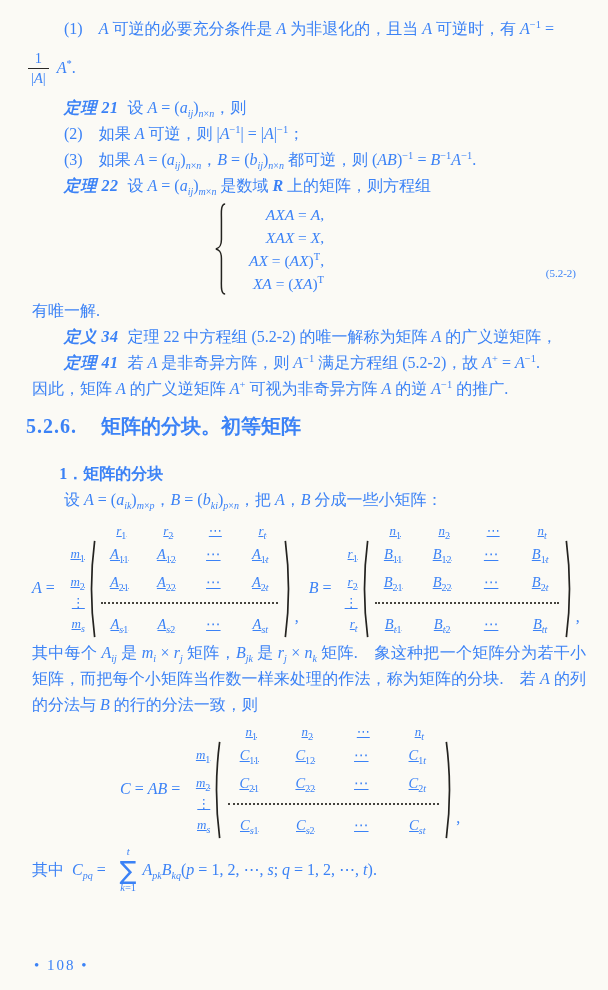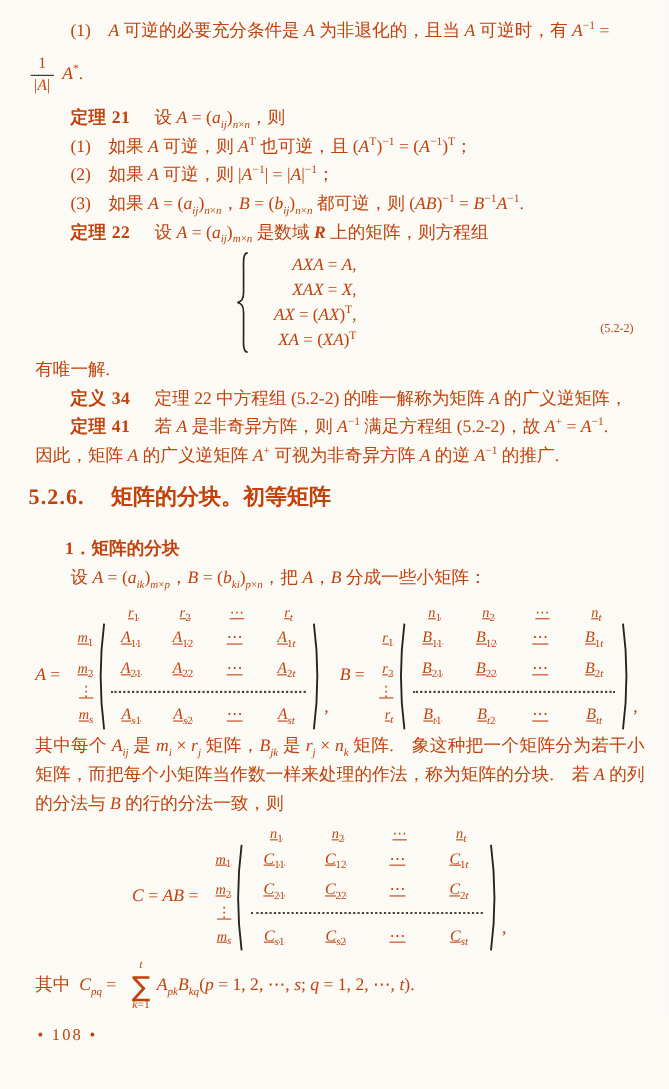--- a/index.html
+++ b/index.html
@@ -7,25 +7,25 @@
   .page{
     position:relative;
     width:608px;height:990px;
     background:#fbfaf5;
     overflow:hidden;
     box-sizing:border-box;
     padding:16px 22px 0 32px;
     font-family:"Liberation Serif","DejaVu Serif","DejaVu Sans",serif;
     font-size:16px;
     line-height:26px;
-    color:#c2410c;
+    color:#3b82f6;
   }
   .line{white-space:normal;}
   .indent{text-indent:2em;}
-  .lbl{font-weight:700;margin-right:22px;letter-spacing:0.5px;}
+  .lbl{font-weight:700;margin-right:9px;letter-spacing:0.5px;font-style:italic;}
   i{font-style:italic;}
   sup{font-size:10.5px;line-height:0;}
   sub{font-size:10px;line-height:0;}
   b i, i b{font-weight:700;}
 
   
   .frac-line{display:flex;align-items:center;height:50px;margin:1px 0 2px -4px;}
   .frac{display:inline-flex;flex-direction:column;align-items:center;font-size:14.5px;line-height:1.3;margin-right:8px;}
   .frac .den{border-top:1.6px solid #2a2926;padding:0 3px;}
   .frac .num{padding:0 3px;}
@@ -62,42 +62,41 @@
   .dots{grid-column:1/-1;border-top:2.2px dotted #45433e;height:0;width:94%;margin:0 auto;}
   .mat-trail{align-self:flex-end;margin:0 0 8px 2px;font-size:16px;}
 
   
   .formula{display:flex;align-items:center;margin-top:8px;font-size:16px;}
   .formula .gap{margin-right:8px;}
   .sum{display:inline-flex;flex-direction:column;align-items:center;line-height:1;margin:0 6px;}
   .sum .lim{font-size:10.5px;}
   .sum .sig{font-size:25px;font-family:"DejaVu Sans","Liberation Sans",sans-serif;}
 
-  .pagenum{position:absolute;left:34px;bottom:36px;font-size:15px;letter-spacing:2px;}
+  .pagenum{position:absolute;left:34px;bottom:12px;font-size:15px;letter-spacing:2px;}
 </style>
 </head>
 <body>
 
 <div class="page">
 
   <div class="line indent">(1)　<i>A</i> 可逆的必要充分条件是 <i>A</i> 为非退化的，且当 <i>A</i> 可逆时，有 <i>A</i><sup>−1</sup> =</div>
 
   <div class="frac-line">
     <span class="frac">
       <span class="num">1</span>
       <span class="den">|<i>A</i>|</span>
     </span>
     <span><i>A</i><sup>*</sup>.</span>
   </div>
 
 
   <div class="line indent">
     <span class="lbl">定理 21</span><span>设 <i>A</i> = (<i>a</i><sub><i>ij</i></sub>)<sub><i>n</i>×<i>n</i></sub>，则</span>
   </div>
-  <div class="line indent">(1)　如果 <i>A</i> 可逆，则 <i>A</i><sup>T</sup> 也可逆，且 (<i>A</i><sup>T</sup>)<sup>−1</sup> = (<i>A</i><sup>−1</sup>)<sup>T</sup>；</div>
   <div class="line indent">(2)　如果 <i>A</i> 可逆，则 |<i>A</i><sup>−1</sup>| = |<i>A</i>|<sup>−1</sup>；</div>
   <div class="line indent">(3)　如果 <i>A</i> = (<i>a</i><sub><i>ij</i></sub>)<sub><i>n</i>×<i>n</i></sub>，<i>B</i> = (<i>b</i><sub><i>ij</i></sub>)<sub><i>n</i>×<i>n</i></sub> 都可逆，则 (<i>AB</i>)<sup>−1</sup> = <i>B</i><sup>−1</sup><i>A</i><sup>−1</sup>.</div>
 
   <div class="line indent">
     <span class="lbl">定理 22</span><span>设 <i>A</i> = (<i>a</i><sub><i>ij</i></sub>)<sub><i>m</i>×<i>n</i></sub> 是数域 <b><i>R</i></b> 上的矩阵，则方程组</span>
   </div>
 
   <div class="system">
     <svg class="brace" viewBox="0 0 14 100" preserveAspectRatio="none" aria-hidden="true">
       <path d="M12,2 C7,2 8,12 8,18 L8,40 C8,47 6,49 2,50 C6,51 8,53 8,60 L8,82 C8,88 7,98 12,98" vector-effect="non-scaling-stroke"></path>

